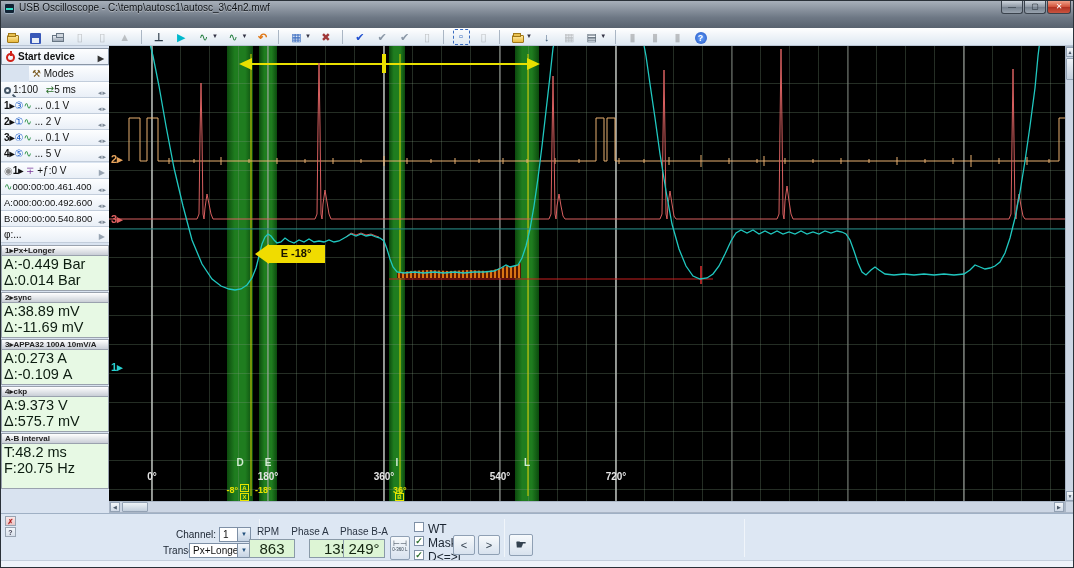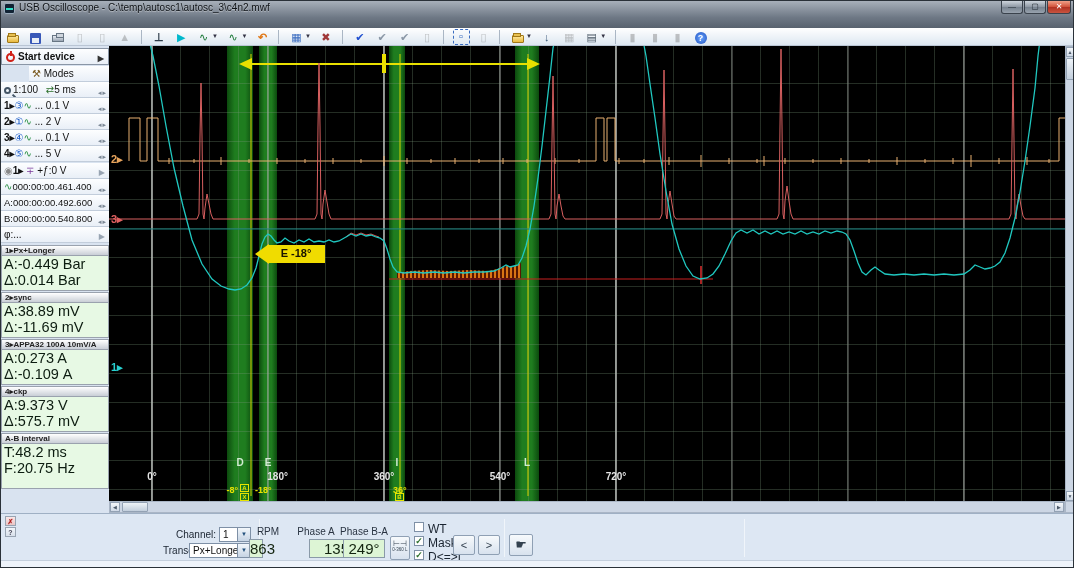--- a/index.html
+++ b/index.html
@@ -260,21 +260,21 @@
     <span class="chmark" style="top:315px;color:#28d0d0;">1▸</span>
 
     <div class="abs" style="left:160px;top:201px;width:54px;text-align:center;font-size:11px;font-weight:bold;color:#1a1400;">E -18°</div>
 
     <div class="band-letter" style="left:111px;top:411px;">D</div>
     <div class="band-letter" style="left:139px;top:411px;">E</div>
     <div class="band-letter" style="left:268px;top:411px;">I</div>
     <div class="band-letter" style="left:398px;top:411px;">L</div>
 
     <div class="deg-label" style="left:23px;top:425px;">0°</div>
-    <div class="deg-label" style="left:139px;top:425px;text-align:right;">180°</div>
+    <div class="deg-label" style="left:139px;top:425px;">180°</div>
     <div class="deg-label" style="left:255px;top:425px;">360°</div>
     <div class="deg-label" style="left:371px;top:425px;">540°</div>
     <div class="deg-label" style="left:487px;top:425px;">720°</div>
 
     <div class="ylab" style="left:105px;top:439px;width:24px;text-align:right;">-8°</div>
     <div class="ybox" style="left:131px;top:438px;">A</div>
     <div class="ybox" style="left:131px;top:447px;">X</div>
     <div class="ylab" style="left:146px;top:439px;">-18°</div>
     <div class="ylab" style="left:284px;top:439px;">36°</div>
     <div class="ybox" style="left:286px;top:447px;">B</div>
@@ -304,22 +304,22 @@
     </div>
     <div class="blabel" style="left:115px;top:31px;width:100px;">Transducer:</div>
     <div class="combo" style="left:188px;top:29px;width:62px;">
       <span>Px+Longer</span>
       <span class="drop">▼</span>
     </div>
 
     <div class="groove" style="left:258px;top:5px;height:38px;"></div>
 
     <div class="rhead" style="left:237px;top:12px;">RPM</div>
-    <div class="rbox" style="left:248px;top:25px;width:14px;">863</div>
-    <div class="rhead" style="left:285px;top:12px;">Phase A</div>
+    <div class="rbox" style="left:248px;top:25px;width:46px;">863</div>
+    <div class="rhead" style="left:279px;top:12px;">Phase A</div>
     <div class="rbox" style="left:308px;top:25px;width:61px;">135°</div>
     <div class="rhead" style="left:333px;top:12px;">Phase B-A</div>
     <div class="rbox" style="left:342px;top:25px;width:42px;">249°</div>
 
     <div class="pbtn" style="left:389px;top:22px;width:20px;height:24px;">
       <div style="margin-top:3px;font-size:8px;line-height:7px;">⊢⊣</div>
       <div style="font-size:4.5px;">0-360 L</div>
     </div>
 
     <div class="chk" style="left:413px;top:8px;">✓</div>

